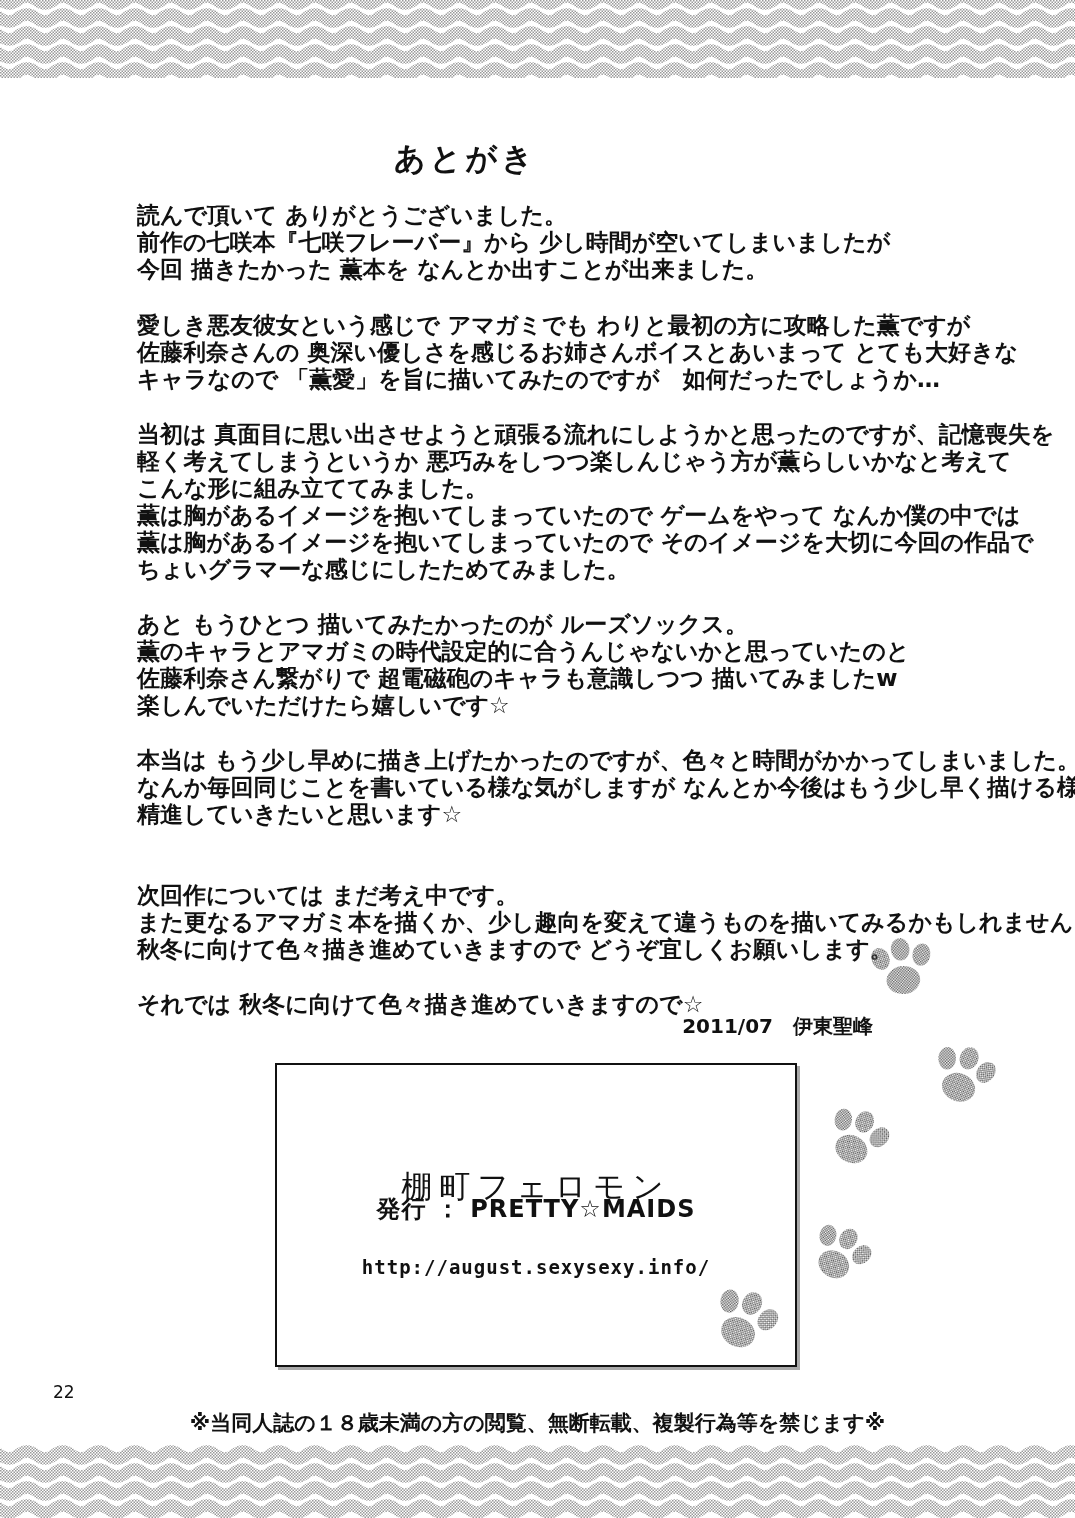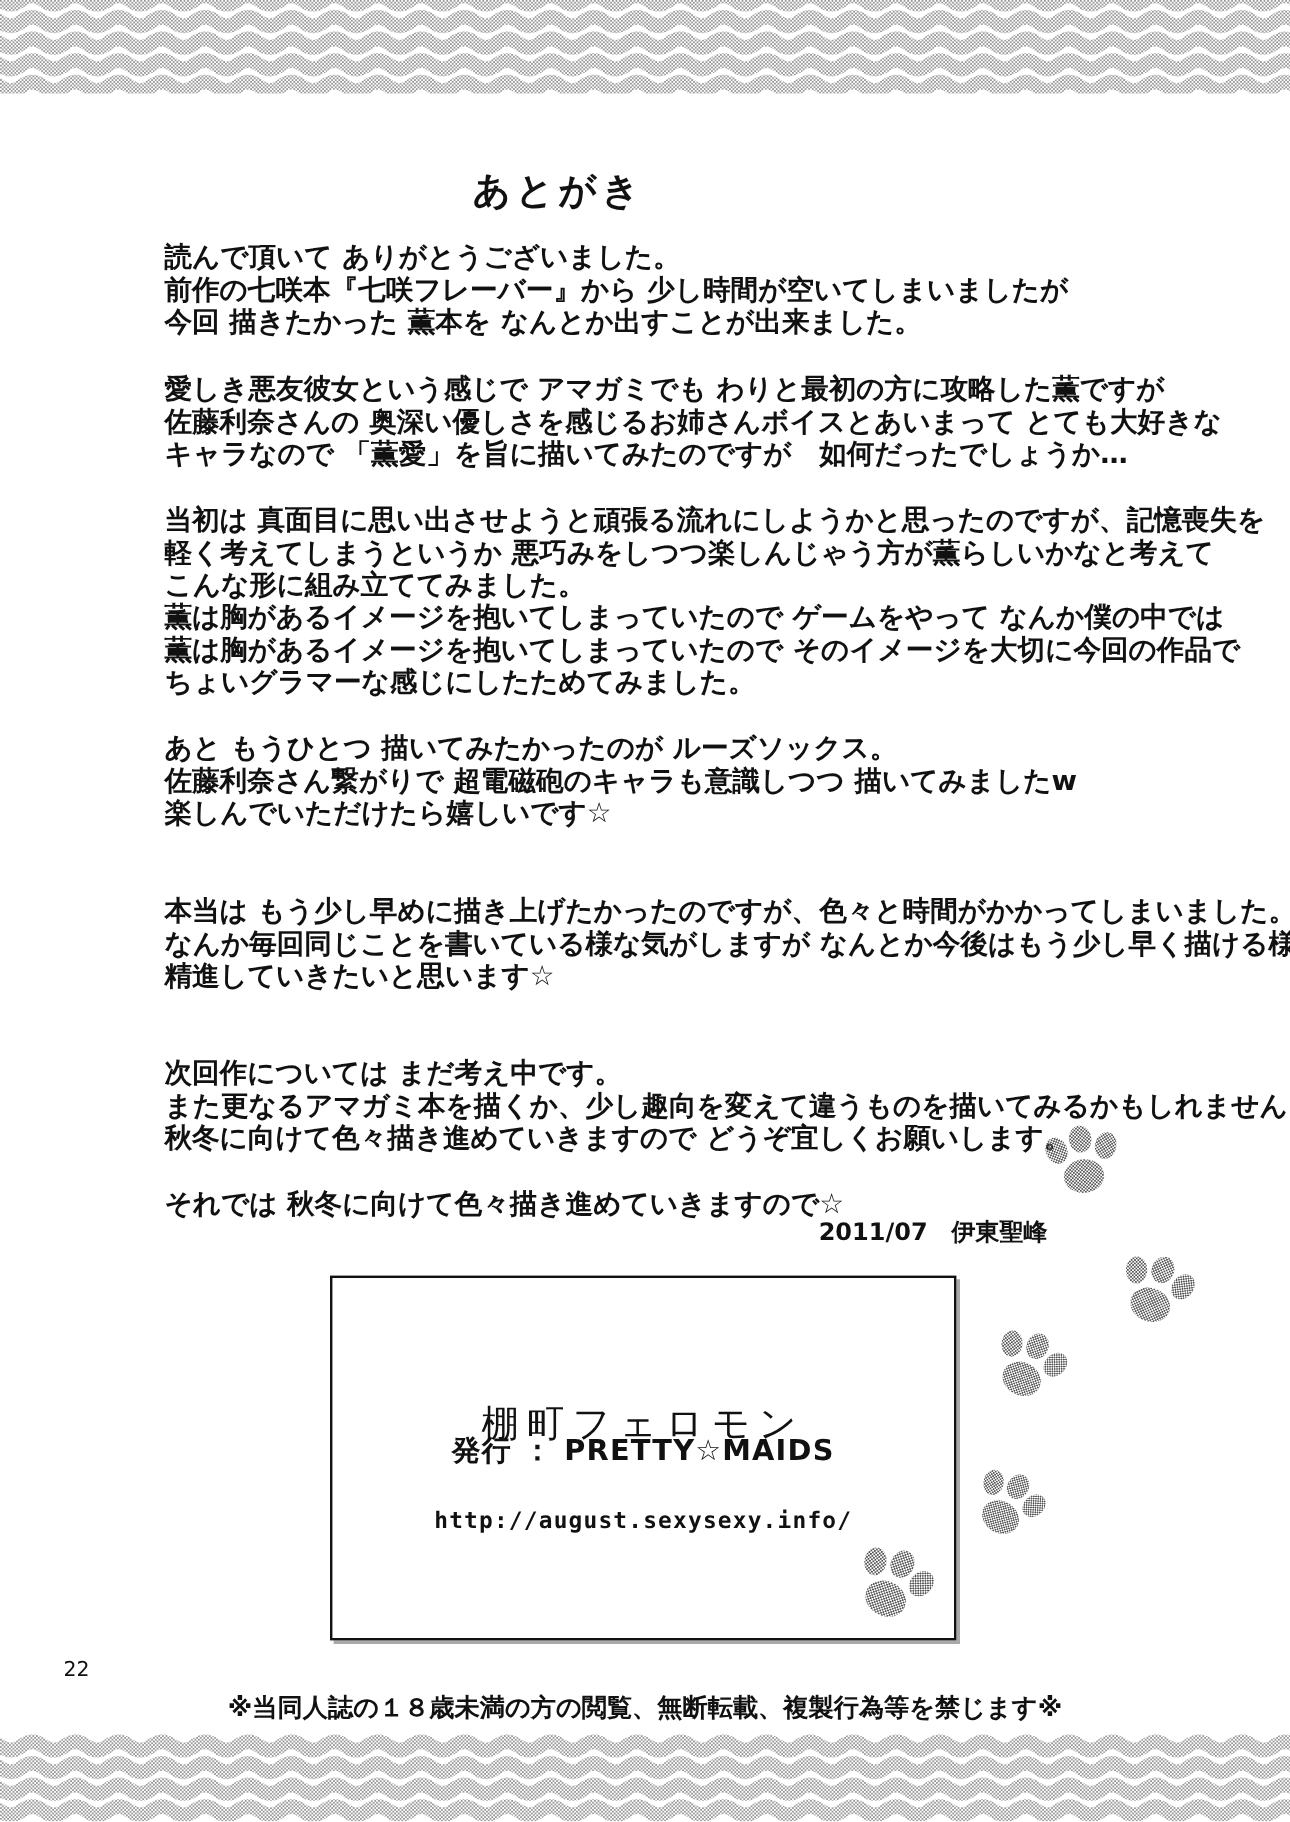--- a/index.html
+++ b/index.html
@@ -108,20 +108,21 @@
   <div class="line">当初は 真面目に思い出させようと頑張る流れにしようかと思ったのですが、記憶喪失を</div>
   <div class="line">軽く考えてしまうというか 悪巧みをしつつ楽しんじゃう方が薫らしいかなと考えて</div>
   <div class="line">こんな形に組み立ててみました。</div>
   <div class="line">薫は胸があるイメージを抱いてしまっていたので ゲームをやって なんか僕の中では</div>
   <div class="line">薫は胸があるイメージを抱いてしまっていたので そのイメージを大切に今回の作品で</div>
   <div class="line">ちょいグラマーな感じにしたためてみました。</div>
 </div>
 
 <div class="para p4">
   <div class="line">あと もうひとつ 描いてみたかったのが ルーズソックス。</div>
+  <div class="line">薫のキャラとアマガミの時代設定的に合うんじゃないかと思っていたのと</div>
   <div class="line">佐藤利奈さん繋がりで 超電磁砲のキャラも意識しつつ 描いてみましたw</div>
   <div class="line">楽しんでいただけたら嬉しいです☆</div>
 </div>
 
 <div class="para p5">
   <div class="line">本当は もう少し早めに描き上げたかったのですが、色々と時間がかかってしまいました。</div>
   <div class="line">なんか毎回同じことを書いている様な気がしますが なんとか今後はもう少し早く描ける様</div>
   <div class="line">精進していきたいと思います☆</div>
 </div>
 

